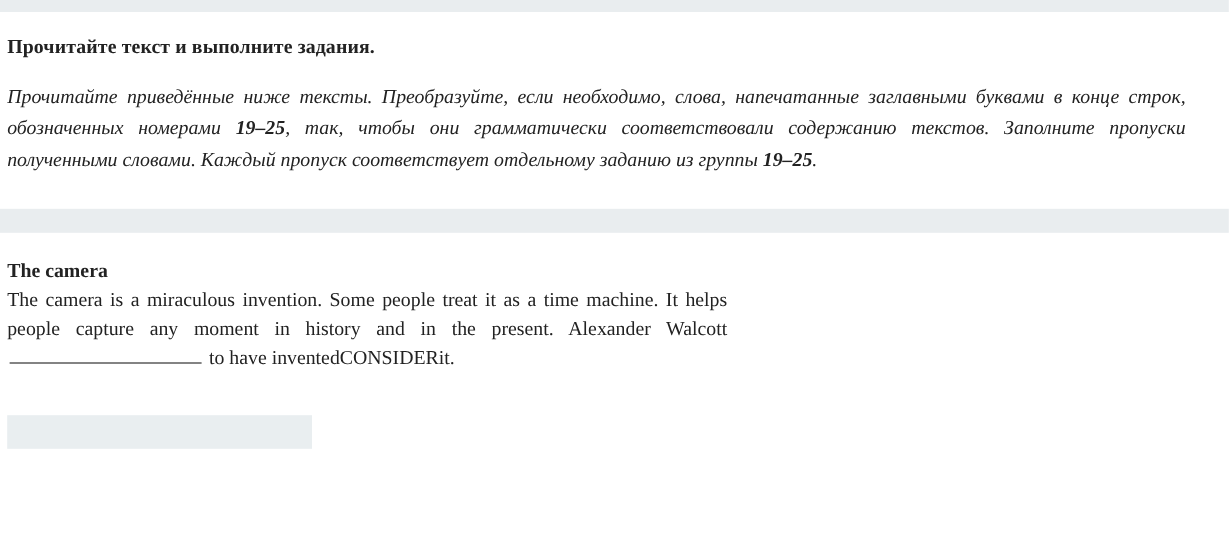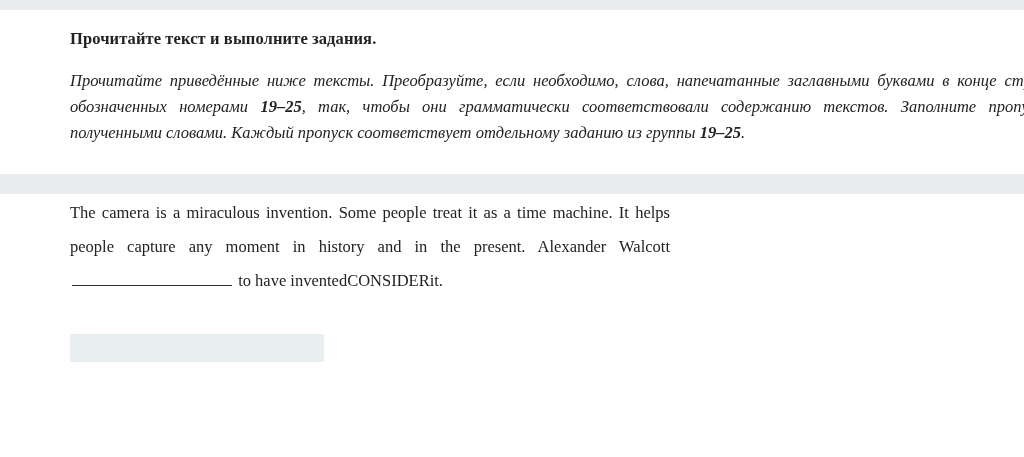--- a/index.html
+++ b/index.html
@@ -24,23 +24,22 @@
     width: 100%;
     background: #e9edef;
   }
   .band-top {
     height: 10px;
   }
   .band-mid {
     height: 20px;
   }
   .section {
-    padding: 0 22px;
+    padding: 0 6px;
     box-sizing: border-box;
-    margin-left: 48px;
   }
   .instr-title {
     font-weight: bold;
     font-size: 16.5px;
     color: #222222;
     margin-top: 19px;
     margin-bottom: 0;
     letter-spacing: 0.1px;
   }
   .instr-body {
@@ -64,21 +63,21 @@
   }
   .text-title {
     font-weight: bold;
     font-size: 16.5px;
     color: #222222;
     margin-top: 22px;
     margin-bottom: 0;
   }
   .text-body {
     font-size: 16.5px;
-    line-height: 34px;
+    line-height: 24px;
     color: #222222;
     margin-top: 2px;
     width: 600px;
     text-align: justify;
   }
   .gap {
     display: inline-block;
     border-bottom: 1px solid #333333;
     width: 160px;
     height: 14px;
@@ -111,17 +110,18 @@
   <div class="band band-top"></div>
 
   <div class="section">
     <div class="instr-title">Прочитайте текст и выполните задания.</div>
     <div class="instr-body"><span>Прочитайте приведённые ниже тексты. Преобразуйте, если необходимо, слова, напечатанные заглавными буквами в конце строк, обозначенных номерами </span><b>19–25</b><span>, так, чтобы они грамматически соответствовали содержанию текстов. Заполните пропуски полученными словами. Каждый пропуск соответствует отдельному заданию из группы </span><b>19–25</b><span>.</span></div>
   </div>
 
   <div class="band band-mid" style="margin-top:28px;"></div>
 
   <div class="section">
+    <div class="text-title">The camera</div>
     <div class="text-body"><span>The camera is a miraculous invention. Some people treat it as a time machine. It helps people capture any moment in history and in the present. Alexander Walcott </span><span class="gap"></span><span> to have invented</span><span>CONSIDER</span><span>it.</span></div>
     <input class="answer-box" type="text" placeholder="" style="">
   </div>
 
 </div>
 
 </body></html>

